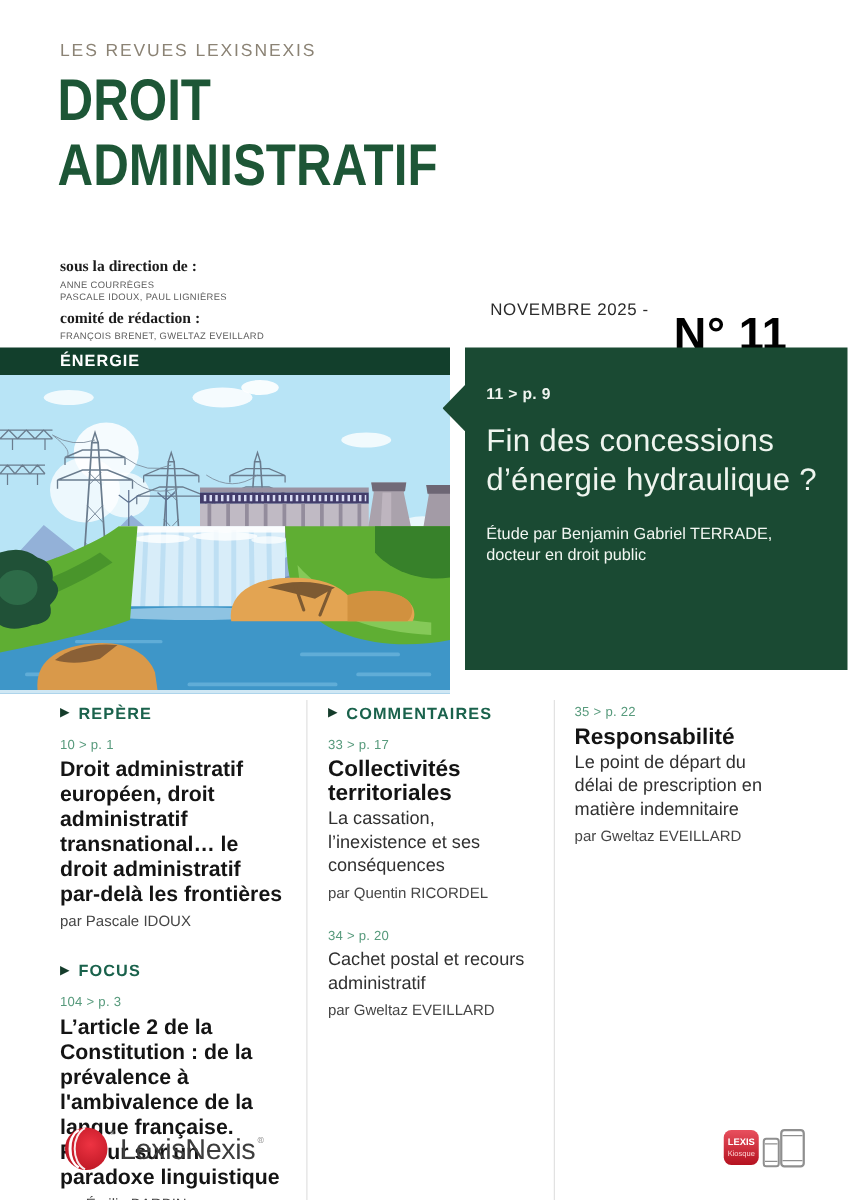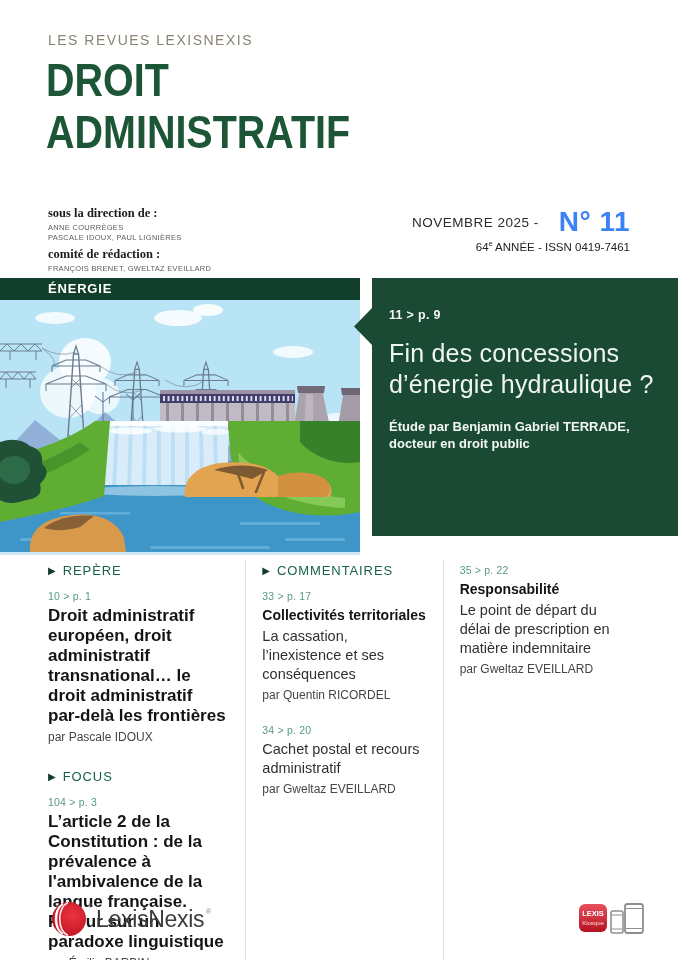--- a/index.html
+++ b/index.html
@@ -27,21 +27,21 @@
   .masthead-left { position:absolute; left:48px; top:206px; }
   .mh-label {
     font-family:"Liberation Serif", serif;
     font-weight:700; font-size:12.5px; color:#1c1c1c; margin-bottom:2px;
   }
   .mh-names { font-size:7.5px; color:#5c5c5c; letter-spacing:.3px; line-height:10px; }
   .mh-gap { height:4px; }
   .masthead-right { position:absolute; right:48px; top:206px; text-align:right; }
   .issue-line { display:flex; align-items:center; justify-content:flex-end; gap:20px; }
   .issue-date { font-size:13.5px; color:#2b2b2b; letter-spacing:.5px; }
-  .issue-number { font-size:28px; font-weight:700; color:#3b82f6; letter-spacing:.5px; }
+  .issue-number { font-size:36px; font-weight:700; color:#000000; letter-spacing:.5px;margin-top:40px; }
   .issue-meta { font-size:11.5px; color:#222; margin-top:2px; }
   .issue-meta sup { font-size:7px; }
   
   .feature { position:absolute; left:0; top:278px; width:678px; height:277px; }
   .category-banner {
     position:absolute; left:0; top:0; width:360px; height:22px;
     background:#123f2c; color:#fff; font-size:13px; font-weight:700;
     letter-spacing:.8px; line-height:22px; padding-left:48px;
   }
   .illustration-wrap { position:absolute; left:0; top:22px; width:360px; height:255px; }
@@ -55,39 +55,39 @@
     background:#1a4a33;
     clip-path:polygon(100% 0, 0 50%, 100% 100%);
   }
   .panel-ref { font-size:12.5px; font-weight:700; color:#f0f5f0; letter-spacing:.3px; }
   .panel-title {
     margin-top:16px; width:278px;
     font-size:25px; line-height:31px; font-weight:400;
     color:#eff5ef; letter-spacing:.2px;
   }
   .panel-author {
-    margin-top:18px; font-size:13px; font-weight:700;
+    margin-top:18px; font-size:13px; font-weight:400;
     line-height:17px; color:#f2f7f2;
   }
   
   .contents {
     position:absolute; left:48px; top:560px; width:592px;
     display:grid; grid-template-columns:1fr 1fr 1fr; column-gap:0;
   }
   .col { padding-right:16px; }
   .col + .col { border-left:1px solid #e2e2e2; padding-left:16px; }
   .sec-head {
     display:flex; align-items:center; gap:7px;
     margin:3px 0 12px;
   }
   .sec-bullet { color:#143c2b; font-size:10px; line-height:1; }
-  .sec-label { color:#1a624c; font-size:13px; font-weight:400; letter-spacing:.9px;text-align:center; }
+  .sec-label { color:#1a624c; font-size:13px; font-weight:700; letter-spacing:.9px;text-align:center; }
   .item { margin-bottom:16px; }
   .item-ref { font-size:10.5px; color:#579a7c; margin-bottom:4px; letter-spacing:.2px; }
-  .item-rubric { font-size:14px; font-weight:700; color:#141414; line-height:19px; margin-bottom:2px; }
+  .item-rubric { font-size:18px; font-weight:700; color:#141414; line-height:19px; margin-bottom:2px; }
   .item-title-bold { font-size:17px; font-weight:700; color:#141414; line-height:20px; }
   .item-title-reg { font-size:14.5px; font-weight:400; color:#303030; line-height:19px; }
   .item-author { font-size:12px; color:#454545; margin-top:4px; }
   .spacer-lg { height:6px; }
   
   .footer-logo { position:absolute; left:46px; top:896px; }
   .footer-apps { position:absolute; right:34px; top:898px; }
   
   .lx-text { font-family:"Liberation Sans", sans-serif; }
 </style>

